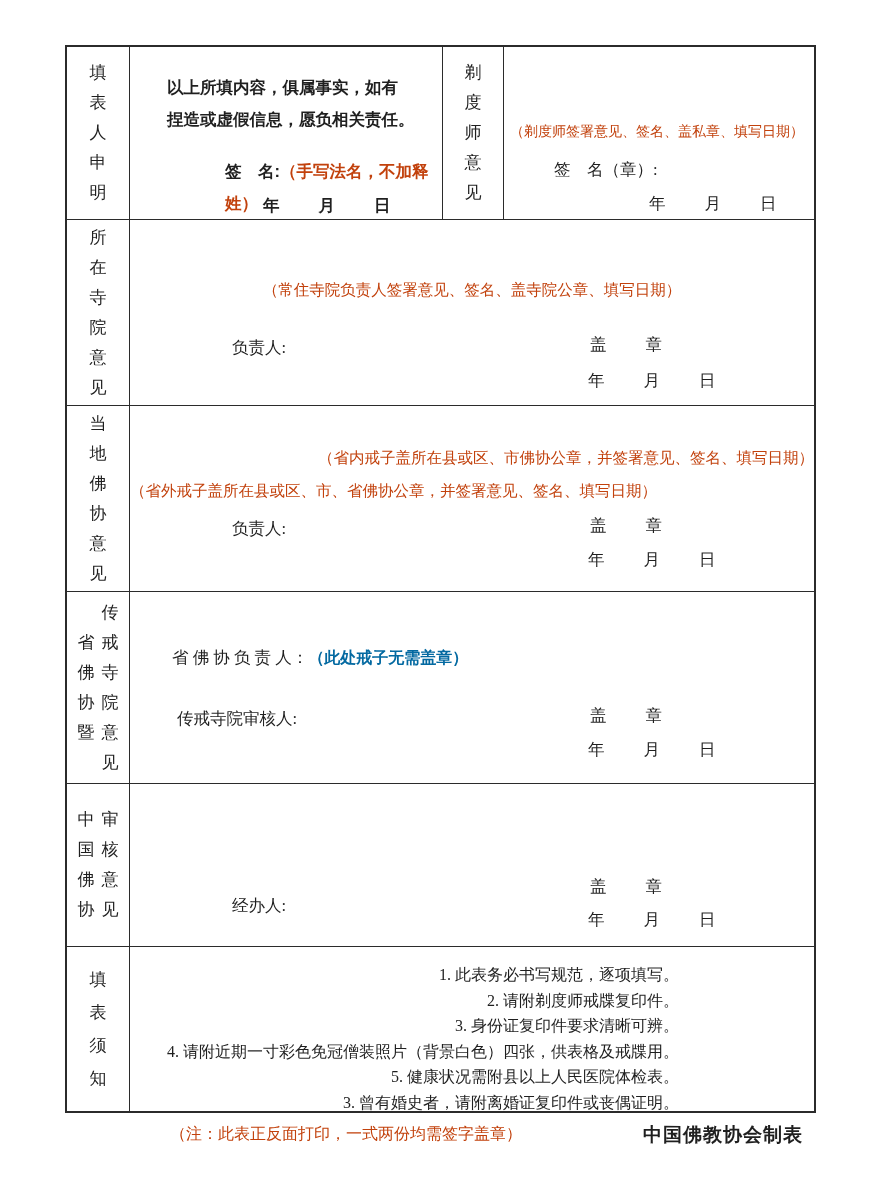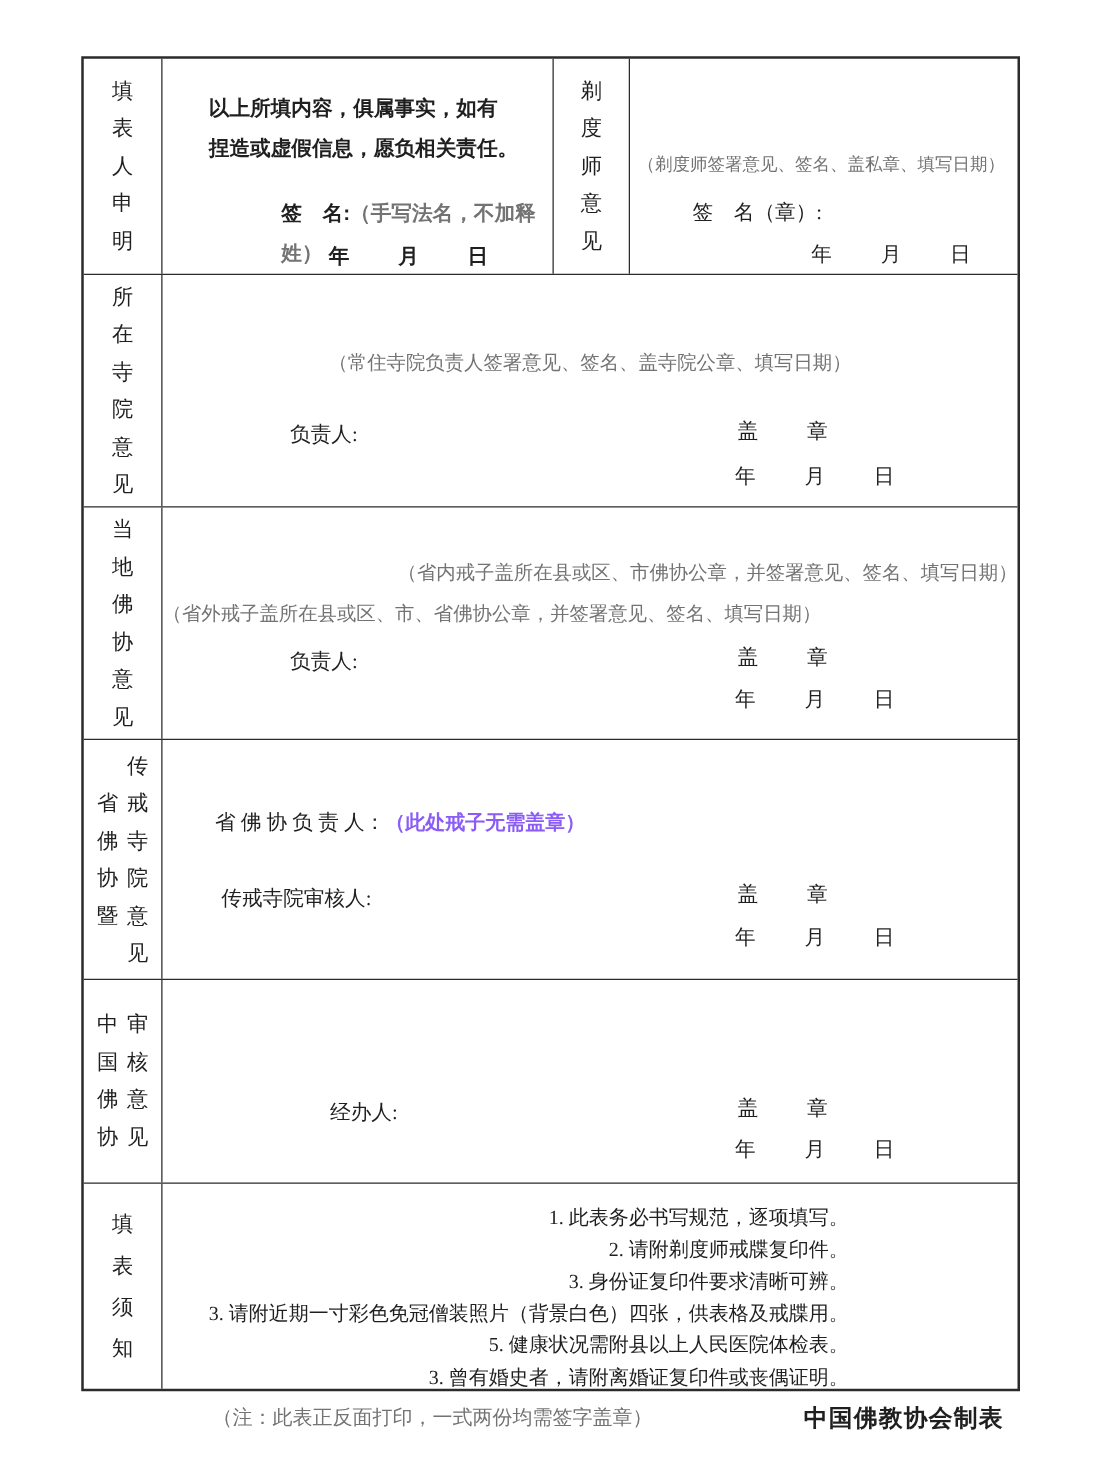--- a/index.html
+++ b/index.html
@@ -21,22 +21,22 @@
     display:flex; align-items:center; justify-content:center; text-align:center;
   }
   .l1b { width:61px; min-width:61px; }
   .vtext { white-space:pre-line; font-size:17px; line-height:30px; }
   .vwide { line-height:33px; }
   .vcols { display:flex; gap:7px; align-items:center; justify-content:center; }
   .c1a { width:313px; border-right:1.6px solid #2b2b2b; position:relative; }
   .cfull { flex:1; position:relative; }
   .abs { position:absolute; }
   .decl { font-family:"Liberation Sans","DejaVu Sans",sans-serif; font-weight:bold; font-size:16.5px; line-height:32px; }
-  .red { color:#737373; }
-  .redhei { color:#8b5cf6; font-family:Liberation Sans, sans-serif; font-weight:bold; font-size:16px; }
+  .red { color:#c2410c; }
+  .redhei { color:#0369a1; font-family:Liberation Sans, sans-serif; font-weight:bold; font-size:16px; }
   .note { font-size:15.5px; }
   .note-sm { font-size:14px; }
   .fill { font-size:16.5px; }
   .sp { letter-spacing:2px; }
   .items { font-size:16px; line-height:25.5px;text-align:right; }
   .maker { font-family:"Liberation Sans","DejaVu Sans",sans-serif; font-weight:bold; font-size:19px; letter-spacing:1px; }
   .footer { position:absolute; left:65px; top:1122px; width:751px; height:40px; }
 </style>
 </head>
 <body>
@@ -143,39 +143,39 @@
 国
 佛
 协</div>
           <div class="vtext">审
 核
 意
 见</div>
         </div>
       </div>
       <div class="cfull">
-        <div class="abs fill" style="left:102px; top:95px;margin-left:32px;">经办人:</div>
+        <div class="abs fill" style="left:102px; top:111px;">经办人:</div>
         <div class="abs fill sp" style="left:460px; top:92px;">盖　　章</div>
         <div class="abs fill sp" style="left:458px; top:125px;">年　　月　　日</div>
       </div>
     </div>
 
     <div class="trow last">
       <div class="lcell">
         <div class="vtext vwide">填
 表
 须
 知</div>
       </div>
       <div class="cfull">
         <div class="abs items" style="left:37px; top:15px;">
           <div>1. 此表务必书写规范，逐项填写。</div>
           <div>2. 请附剃度师戒牒复印件。</div>
           <div>3. 身份证复印件要求清晰可辨。</div>
-          <div>3. 请附近期一寸彩色免冠僧装照片（背景白色）四张，供表格及戒牒用。</div>
+          <div>4. 请附近期一寸彩色免冠僧装照片（背景白色）四张，供表格及戒牒用。</div>
           <div>5. 健康状况需附县以上人民医院体检表。</div>
           <div>3. 曾有婚史者，请附离婚证复印件或丧偶证明。</div>
         </div>
       </div>
     </div>
 
   </div>
 
   <div class="footer">
     <div class="abs red" style="left:105px; top:2px; font-size:16px;">（注：此表正反面打印，一式两份均需签字盖章）</div>

